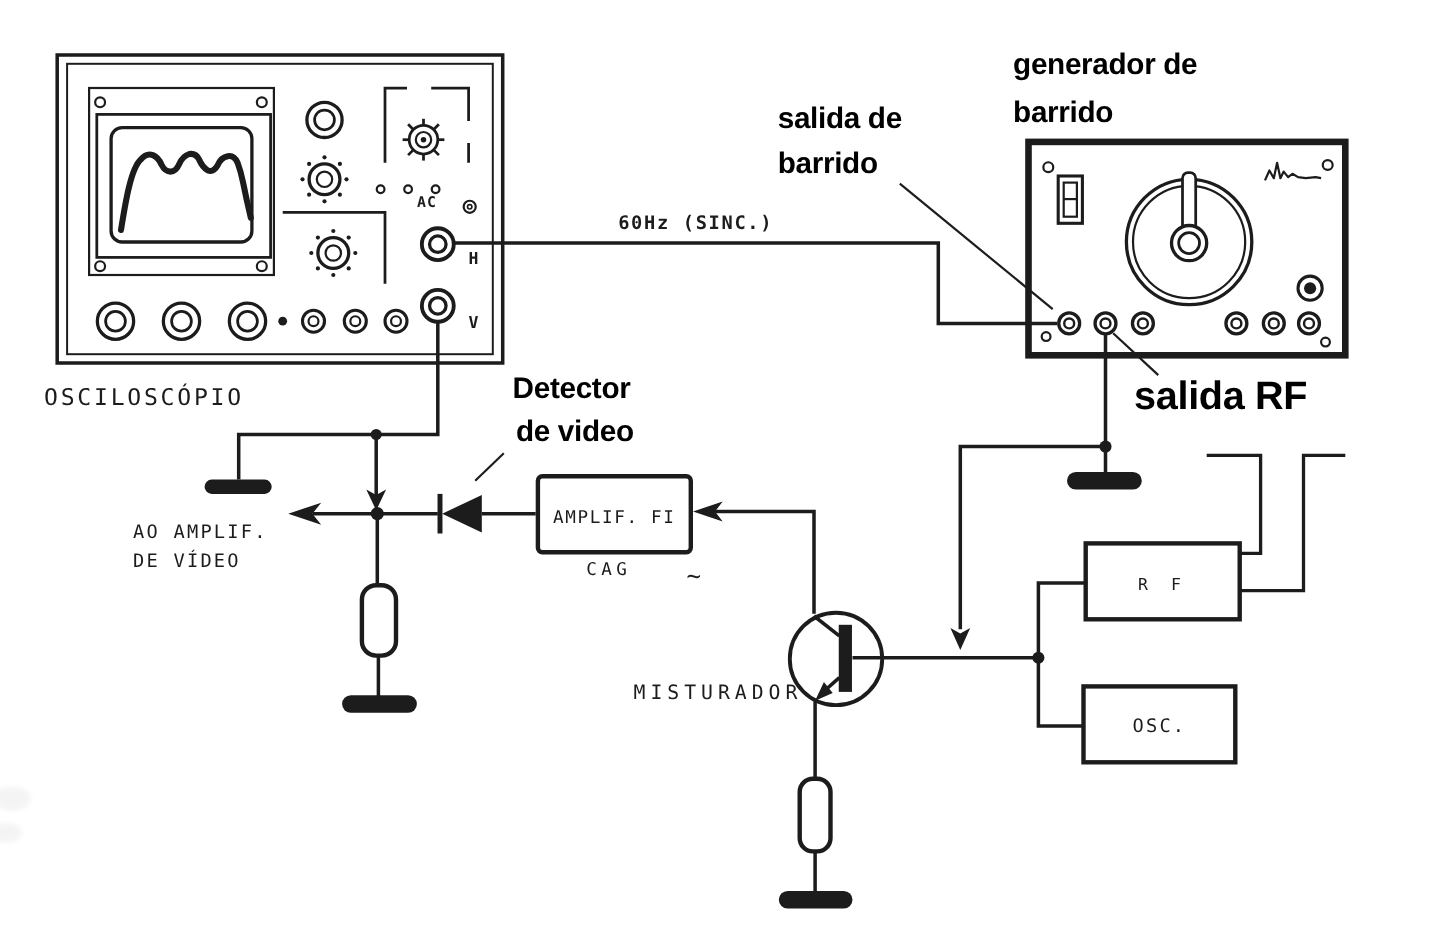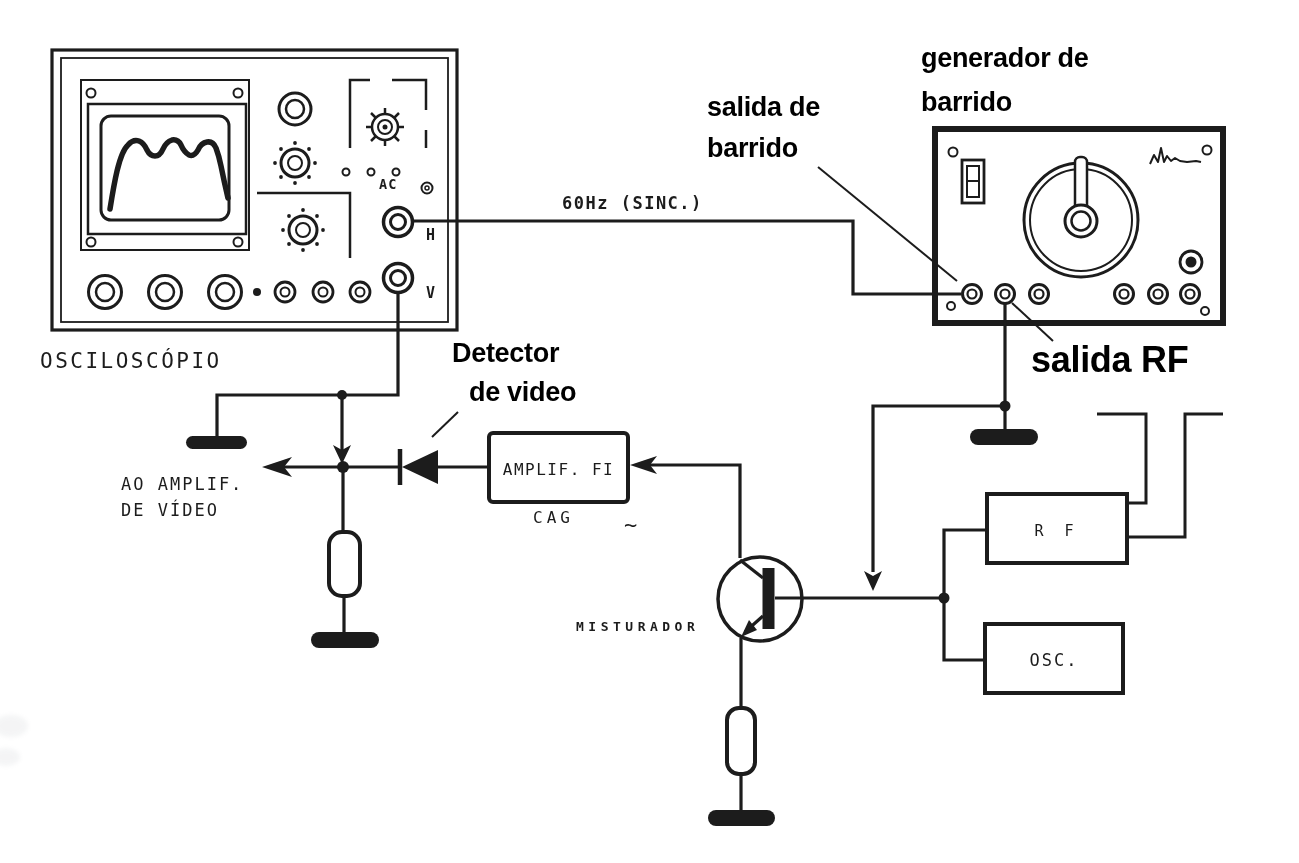--- a/index.html
+++ b/index.html
@@ -271,29 +271,29 @@
   <div class="txt blabel" style="left:921px;top:43px;font-size:27px;">generador de</div>
   <div class="txt blabel" style="left:921px;top:87px;font-size:27px;">barrido</div>
 
   <div class="txt blabel" style="left:707px;top:92px;font-size:27px;">salida de</div>
   <div class="txt blabel" style="left:707px;top:133px;font-size:27px;">barrido</div>
 
   <div class="txt blabel" style="left:1031px;top:340px;font-size:36px;">salida RF</div>
 
   <div class="txt hand" style="left:562px;top:194px;font-size:17px;letter-spacing:1.5px;font-weight:bold;">60Hz (SINC.)</div>
 
-  <div class="txt blabel" style="left:452px;top:338px;font-size:27px;">Detector</div>
+  <div class="txt blabel" style="left:466px;top:338px;font-size:27px;">Detector</div>
   <div class="txt blabel" style="left:469px;top:377px;font-size:27px;">de video</div>
 
   <div class="txt hand" style="left:489px;top:461px;width:139px;font-size:16px;letter-spacing:1.5px;text-align:center;">AMPLIF. FI</div>
 
   <div class="txt hand" style="left:533px;top:509px;font-size:16px;letter-spacing:4px;">CAG</div>
   <div class="txt hand" style="left:624px;top:513px;font-size:22px;">~</div>
 
   <div class="txt hand" style="left:121px;top:475px;font-size:17px;letter-spacing:2px;">AO AMPLIF.</div>
   <div class="txt hand" style="left:121px;top:501px;font-size:17px;letter-spacing:2px;">DE VÍDEO</div>
 
-  <div class="txt hand" style="left:576px;top:620px;font-size:13px;letter-spacing:4.5px;font-weight:bold;">MISTURADOR</div>
+  <div class="txt hand" style="left:576px;top:620px;font-size:18px;letter-spacing:4.5px;">MISTURADOR</div>
 
   <div class="txt hand" style="left:987px;top:523px;width:140px;font-size:15px;letter-spacing:6px;text-align:center;">R F</div>
   <div class="txt hand" style="left:985px;top:651px;width:138px;font-size:17px;letter-spacing:2px;text-align:center;">OSC.</div>
 
 </div>
 
 </body></html>

